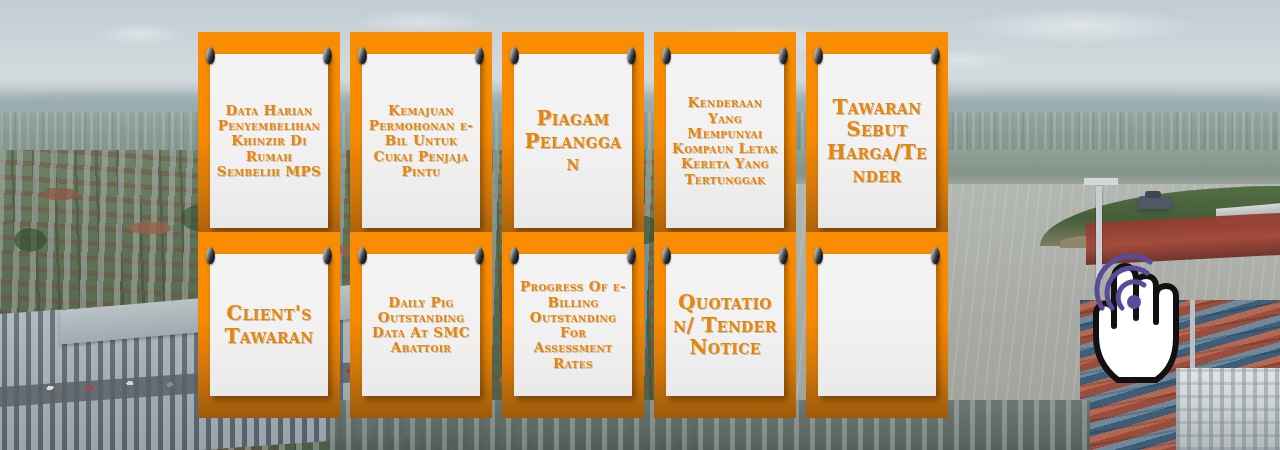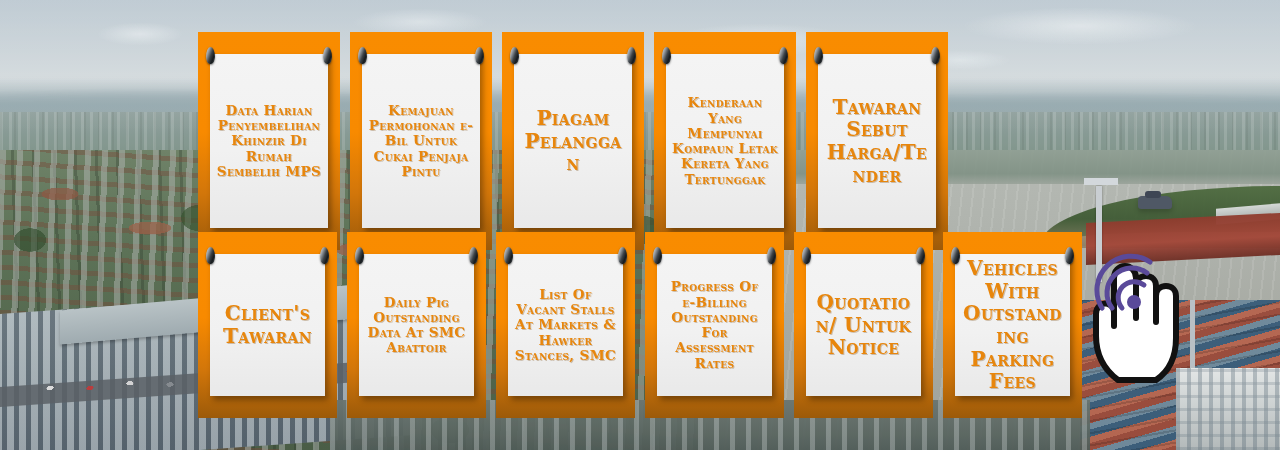--- a/index.html
+++ b/index.html
@@ -271,42 +271,34 @@
       <div class="paper">
         <span class="pin l"></span>
         <span class="pin r"></span>
         <p class="ctitle sm">Daily Pig Outstanding Data At SMC Abattoir</p>
       </div>
     </div>
     <div class="card">
       <div class="paper">
         <span class="pin l"></span>
         <span class="pin r"></span>
-        <p class="ctitle sm">List Of Vacant Stalls At Markets &amp; Hawker Stances, SMC</p>
-      </div>
-    </div>
-    <div class="card">
-      <div class="paper">
-        <span class="pin l"></span>
-        <span class="pin r"></span>
         <p class="ctitle sm">Progress Of e-Billing Outstanding For Assessment Rates</p>
       </div>
     </div>
     <div class="card">
       <div class="paper">
         <span class="pin l"></span>
         <span class="pin r"></span>
-        <p class="ctitle">Quotation/ Untuk Notice</p>
-      </div>
-    </div>
-    <div class="card">
-      <div class="paper">
-        <span class="pin l"></span>
-        <span class="pin r"></span>
-        <p class="ctitle">Vehicles With Outstanding Parking Fees</p>
+        <p class="ctitle">Quotation/ Tender Notice</p>
+      </div>
+    </div>
+    <div class="card">
+      <div class="paper">
+        <span class="pin l"></span>
+        <span class="pin r"></span>
       </div>
     </div>
   </div>
 
 </div>
 
 <div id="cursor">
   <svg class="ripple" viewBox="0 0 80 72">
     <g fill="none" stroke="#5a4a9a" stroke-width="5" stroke-linecap="round">
       <path d="M10 56 A34 34 0 0 1 58 10"></path>

